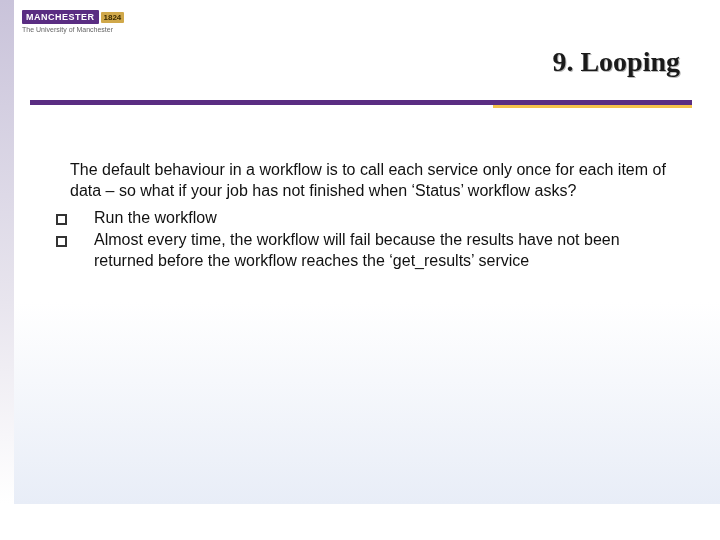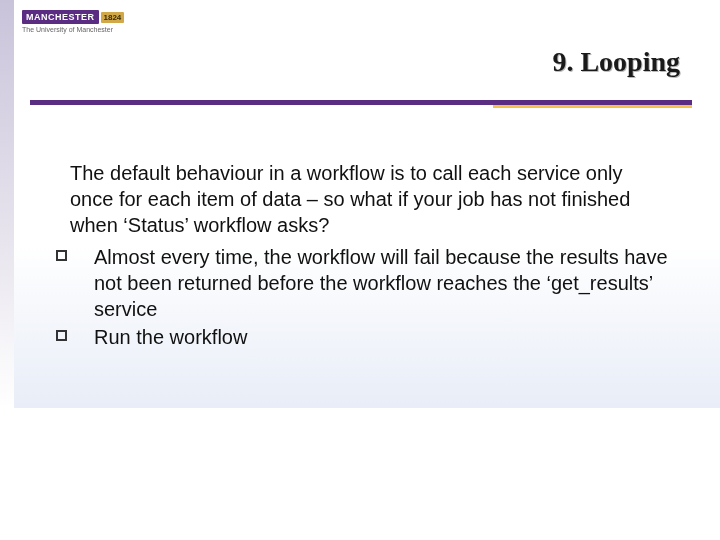--- a/index.html
+++ b/index.html
@@ -7,21 +7,21 @@
     padding: 0;
     width: 720px;
     height: 540px;
     font-family: Arial, Helvetica, sans-serif;
     background: #ffffff;
     overflow: hidden;
   }
   .slide {
     position: relative;
     width: 720px;
-    height: 408px;
+    height: 504px;
     background: linear-gradient(to bottom, #ffffff 0%, #ffffff 60%, #e8edf7 100%);
     box-sizing: border-box;
   }
   .left-strip {
     position: absolute;
     left: 0;
     top: 0;
     width: 14px;
     height: 100%;
     background: linear-gradient(to top, #ffffff 0%, #e8e5ee 40%, #c9c3da 100%);
@@ -86,21 +86,21 @@
   .rule-yellow {
     height: 3px;
     background: #f4c24a;
     margin-left: 70%;
   }
   .content {
     position: absolute;
     top: 160px;
     left: 70px;
     right: 50px;
-    font-size: 20px;
+    font-size: 16px;
     line-height: 1.3;
     color: #111;
   }
   .intro {
     margin-bottom: 6px;
   }
   .bullets {
     list-style: none;
     padding: 0;
     margin: 0;
@@ -138,17 +138,17 @@
   <div class="title">9. Looping</div>
 
   <div class="rule-wrap">
     <div class="rule-purple"></div>
     <div class="rule-yellow"></div>
   </div>
 
   <div class="content">
     <div class="intro">The default behaviour in a workflow is to call each service only once for each item of data –  so what if your job has not finished when ‘Status’ workflow asks?</div>
     <ul class="bullets">
+      <li><span>Run the workflow</span></li>
       <li><span>Almost every time, the workflow will fail because the results have not been returned before the workflow reaches the ‘get_results’ service</span></li>
-      <li><span>Run the workflow</span></li>
     </ul>
   </div>
 </div>
 
 </body></html>

